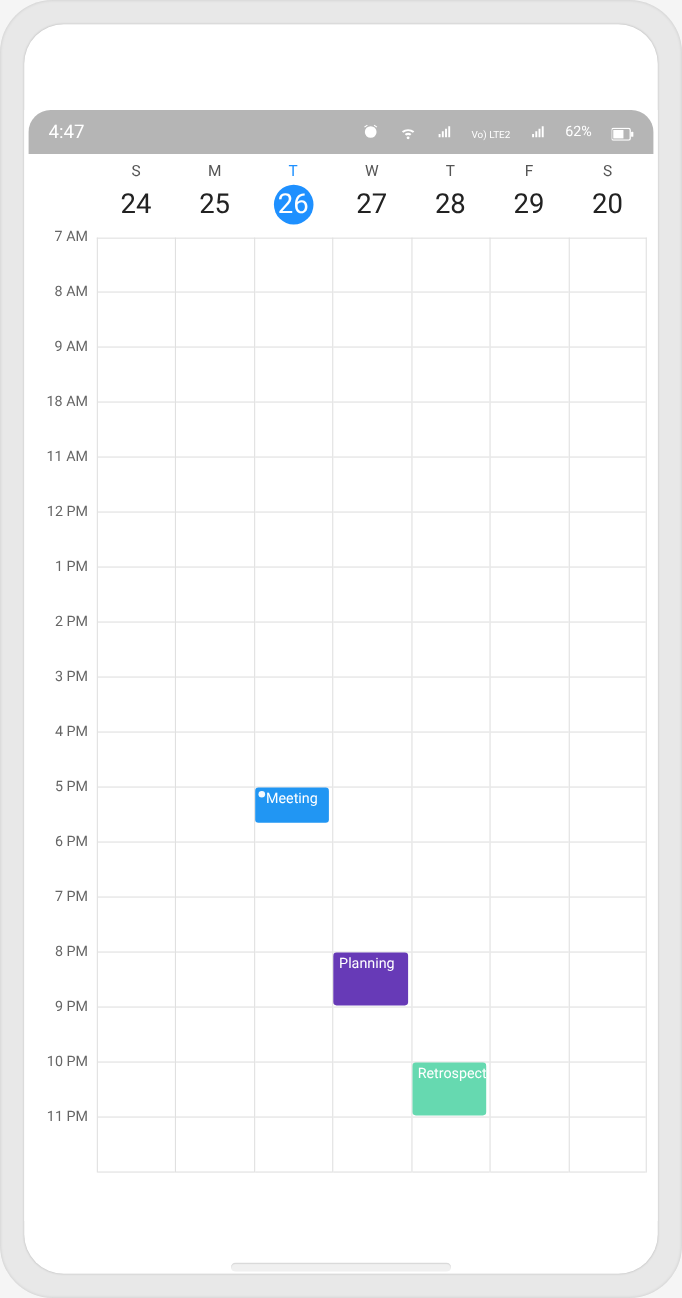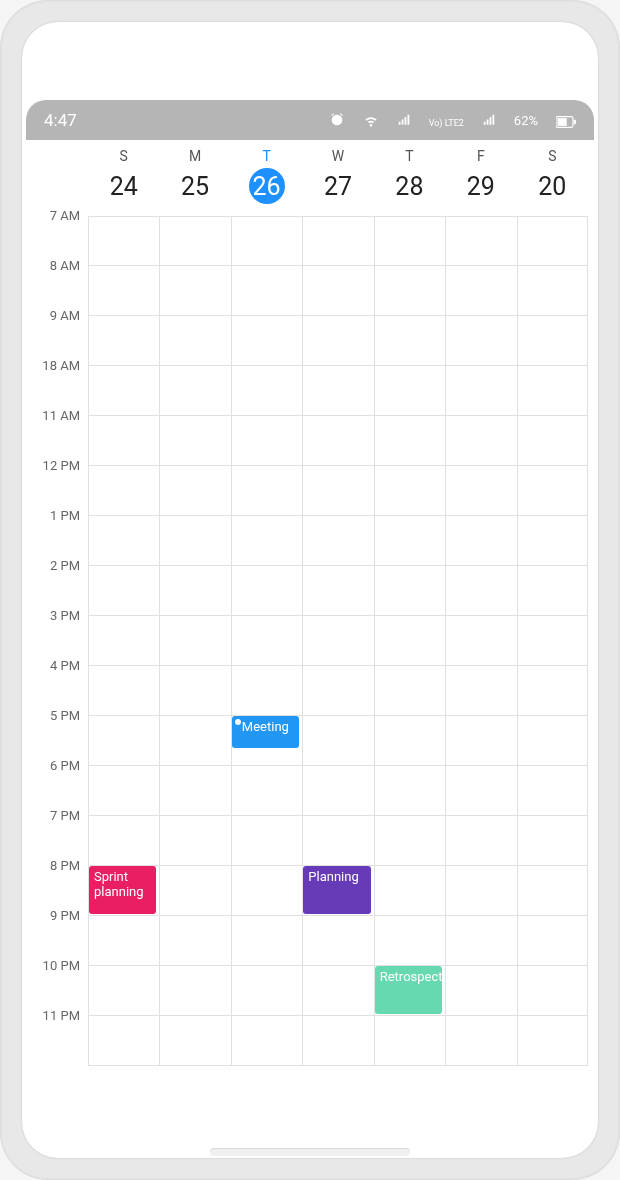--- a/index.html
+++ b/index.html
@@ -432,21 +432,20 @@
                   <div class="hour-line"></div>
                   <div class="hour-line"></div>
                   <div class="hour-line"></div>
                   <div class="hour-line"></div>
                   <div class="hour-line"></div>
                 </div>
               </div>
           </div>
           <div class="events-layer">
               <div class="event bg-blue has-dot" style="top: 500px; height: 32px; left: calc(var(--colw) * 2 + 1px); width: calc(var(--colw) - 4px);"><div class="event-dot"></div><span>Meeting</span></div>
-              <div class="event bg-pink" style="top: 650px; height: 48px; left: calc(var(--colw) * 0 + 1px); width: calc(var(--colw) - 4px);"><span>Sprint planning</span></div>
               <div class="event bg-purple" style="top: 650px; height: 48px; left: calc(var(--colw) * 3 + 1px); width: calc(var(--colw) - 4px);"><span>Planning</span></div>
               <div class="event bg-green" style="top: 750px; height: 48px; left: calc(var(--colw) * 4 + 1px); width: calc(var(--colw) - 4px);"><span>Retrospective</span></div>
             </div>
         </div>
       </div>
 
     </div>
   </div>
   <div class="speaker-bottom"></div>
 </div>

